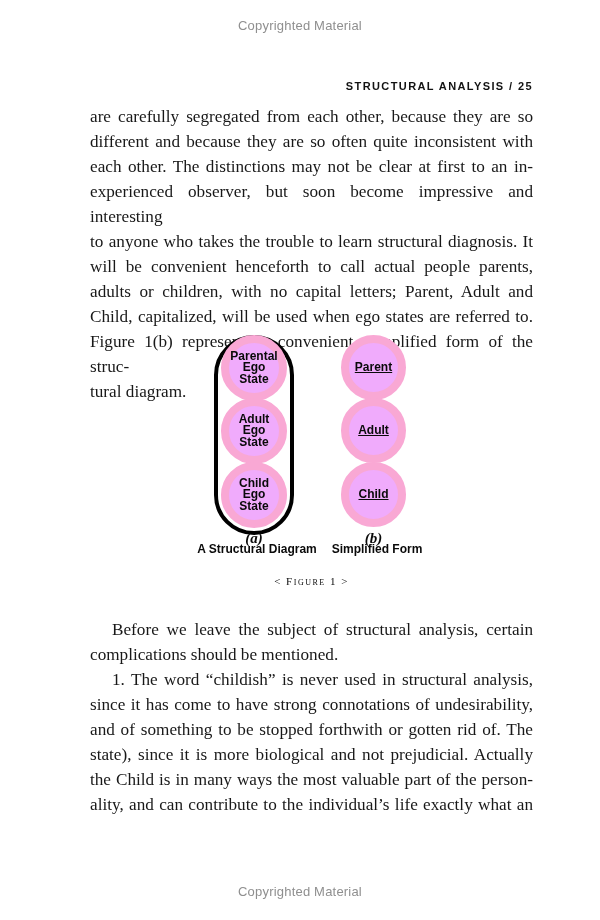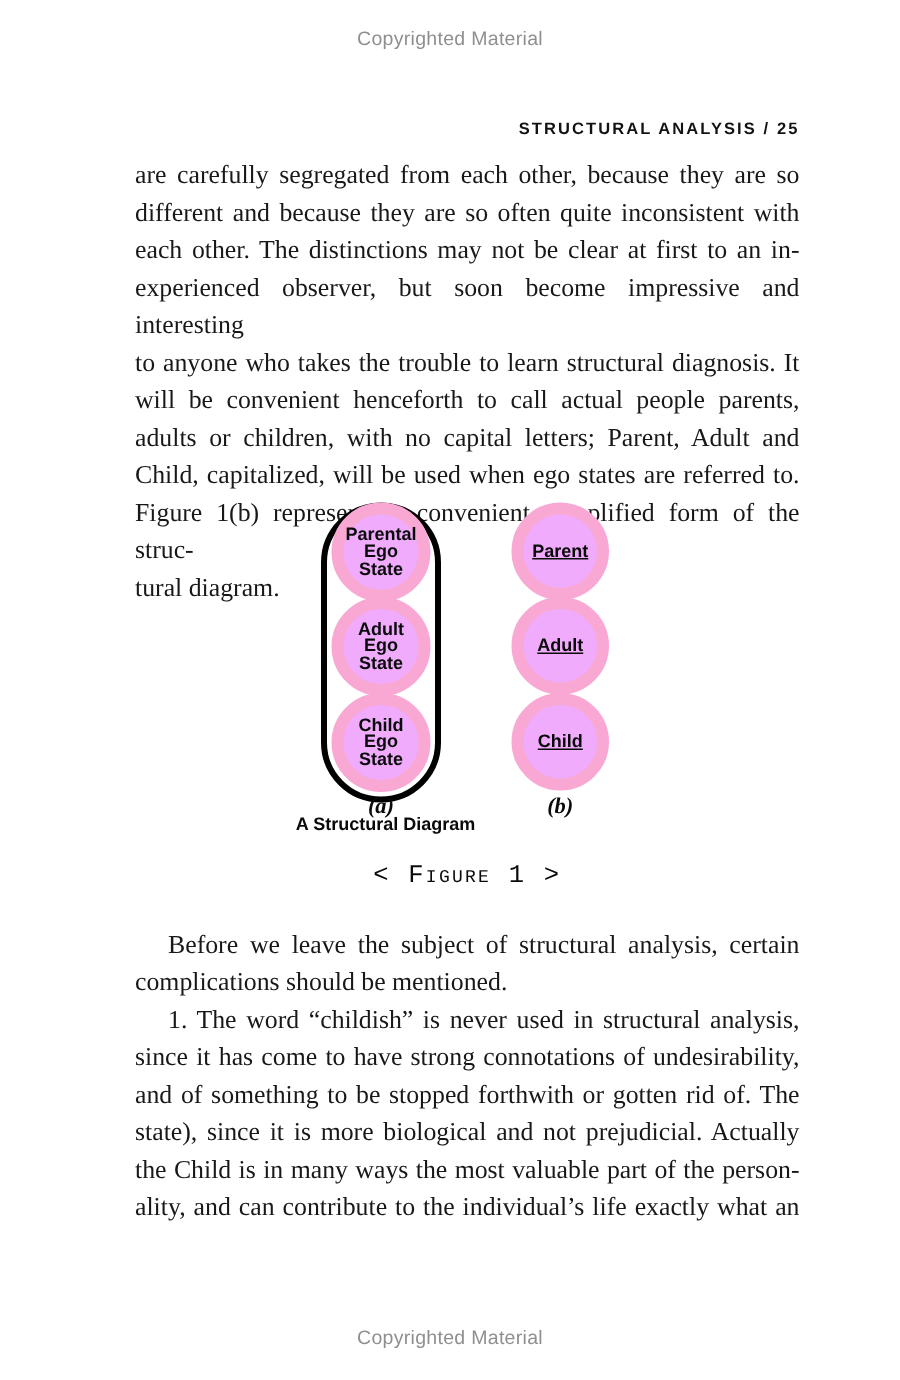--- a/index.html
+++ b/index.html
@@ -105,23 +105,23 @@
     color: #0a0a0a;
   }
   .diagram-caption.a { left: 167px; width: 180px; }
   .diagram-caption.b { left: 287px; width: 180px; }
   .figure-caption {
     position: absolute;
     top: 245px;
     left: 90px;
     width: 443px;
     text-align: center;
-    font-family: Liberation Mono, monospace;
+    font-family: Liberation Serif, serif;
     font-variant: small-caps;
-    font-size: 17px;
+    font-size: 11px;
     letter-spacing: 1.5px;
     color: #0a0a0a;
   }
 </style>
 </head>
 <body>
 
 <div class="page">
 
   <div class="copyright top">Copyrighted Material</div>
@@ -151,20 +151,21 @@
 State</div>
     <div class="circle ca c3">Child
 Ego
 State</div>
     <div class="circle cb c1">Parent</div>
     <div class="circle cb c2">Adult</div>
     <div class="circle cb c3">Child</div>
     <div class="sublabel a">(a)</div>
     <div class="sublabel b">(b)</div>
     <div class="diagram-caption a">A Structural Diagram</div>
+    <div class="diagram-caption b">Simplified Form</div>
     <div class="figure-caption">&lt; Figure 1 &gt;</div>
   </div>
 
   <div class="body-text" id="para2">
     <div class="line indent">Before we leave the subject of structural analysis, certain</div>
     <div class="line last">complications should be mentioned.</div>
     <div class="line indent">1. The word “childish” is never used in structural analysis,</div>
     <div class="line">since it has come to have strong connotations of undesirability,</div>
     <div class="line">and of something to be stopped forthwith or gotten rid of. The</div>
     <div class="line">state), since it is more biological and not prejudicial. Actually</div>

